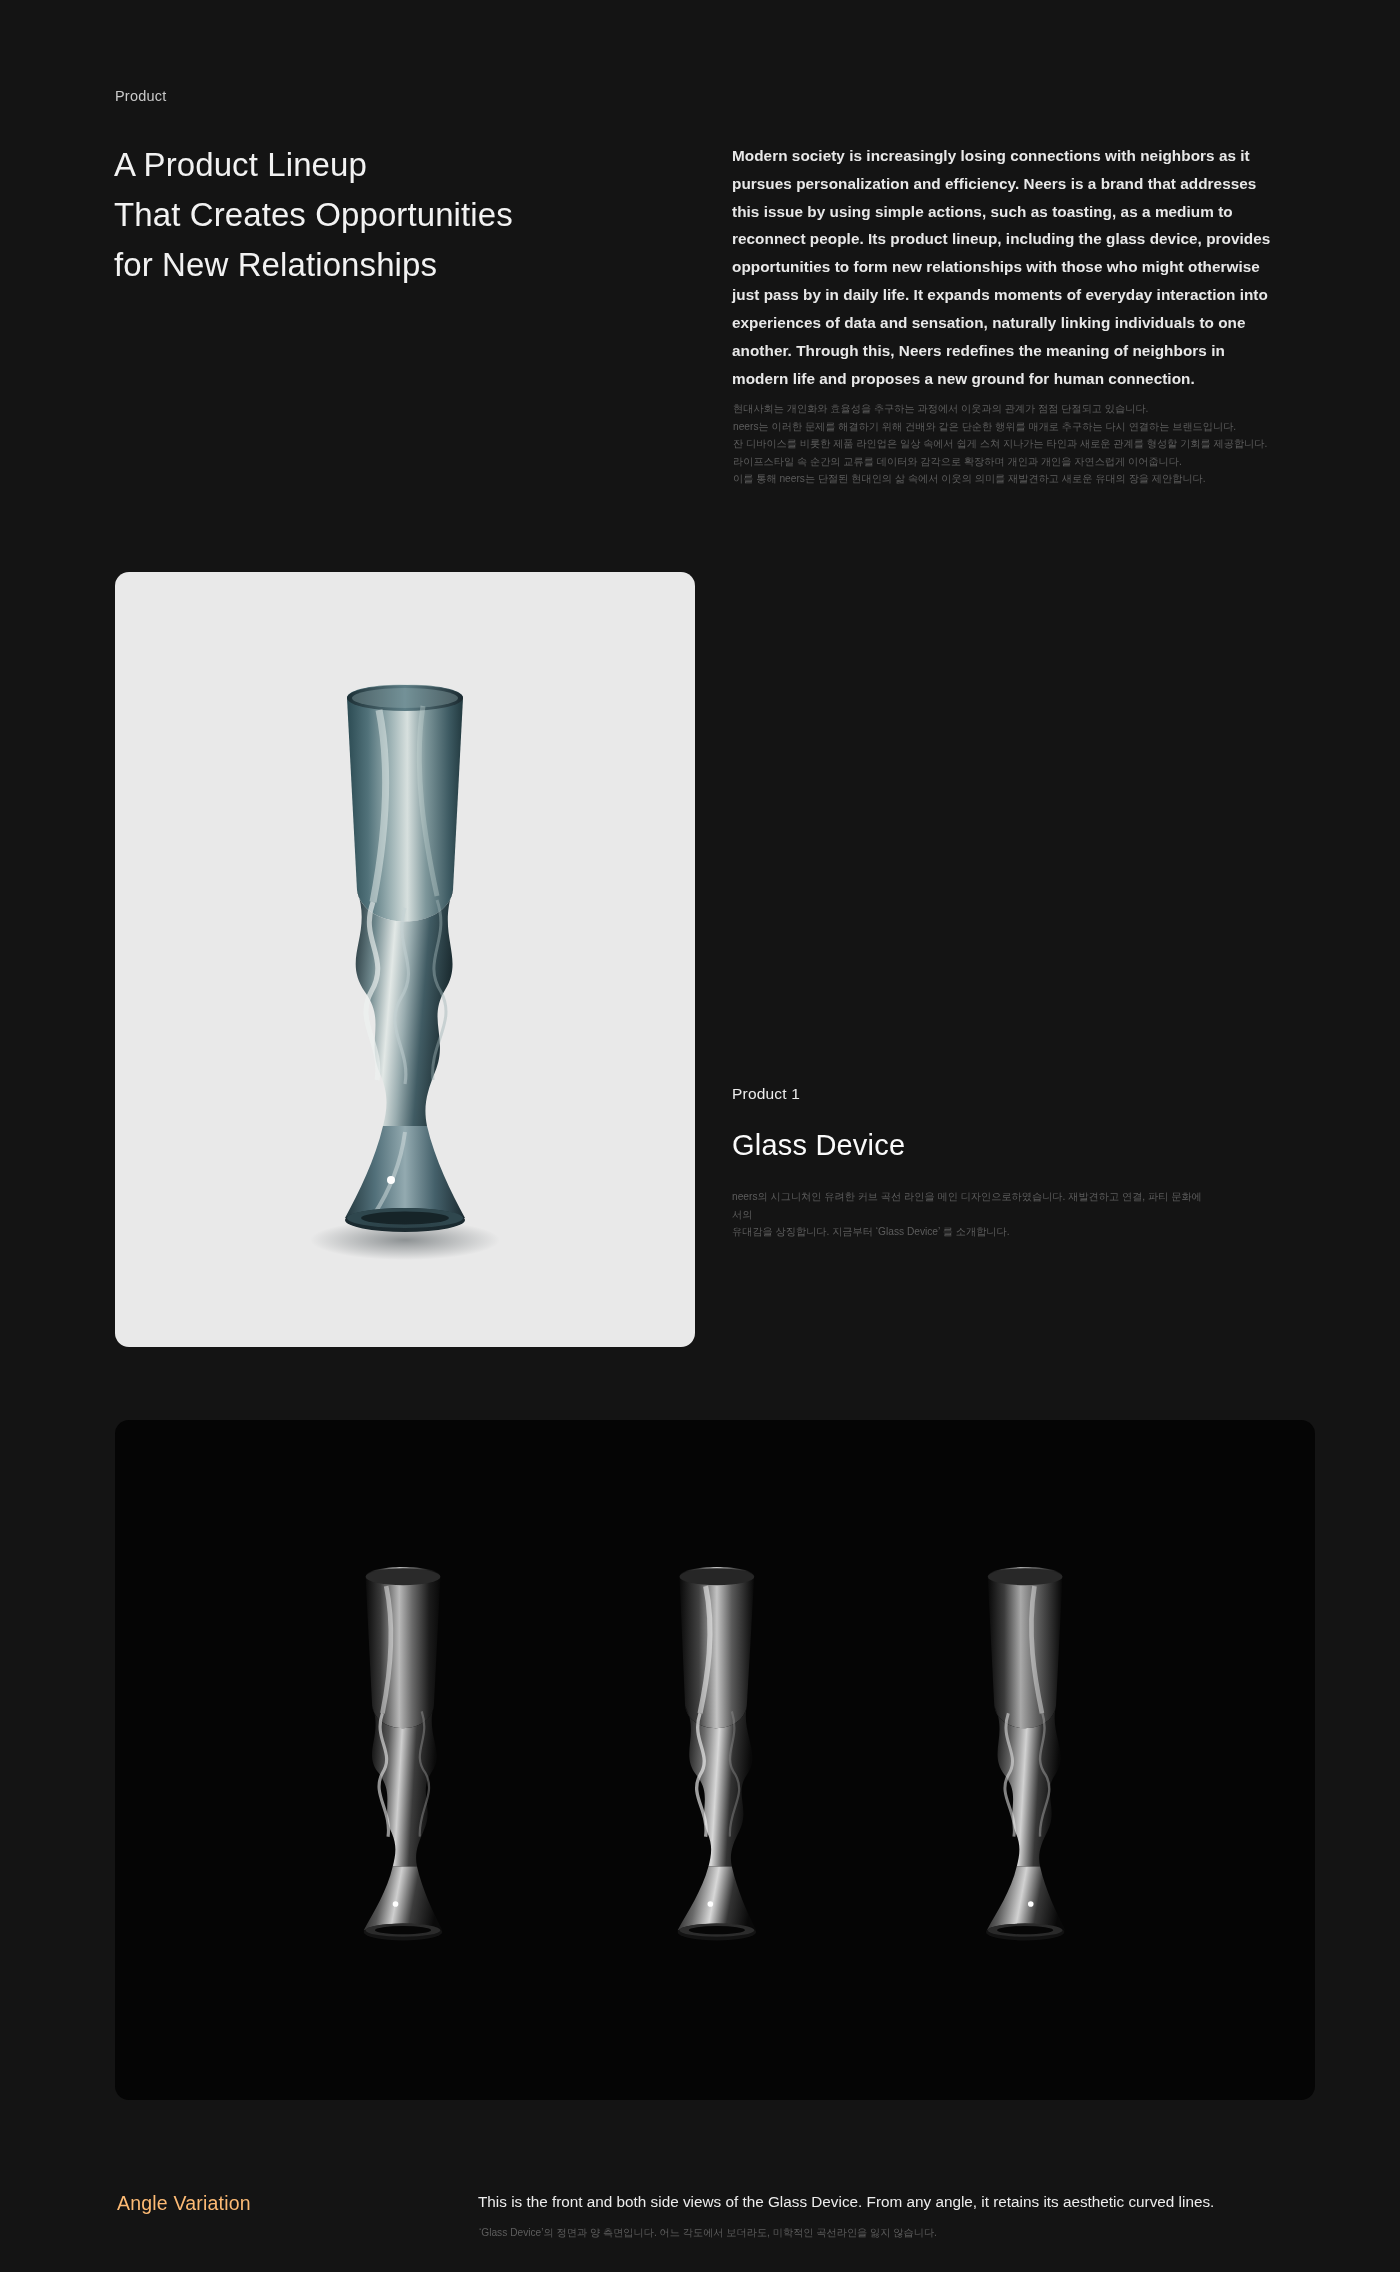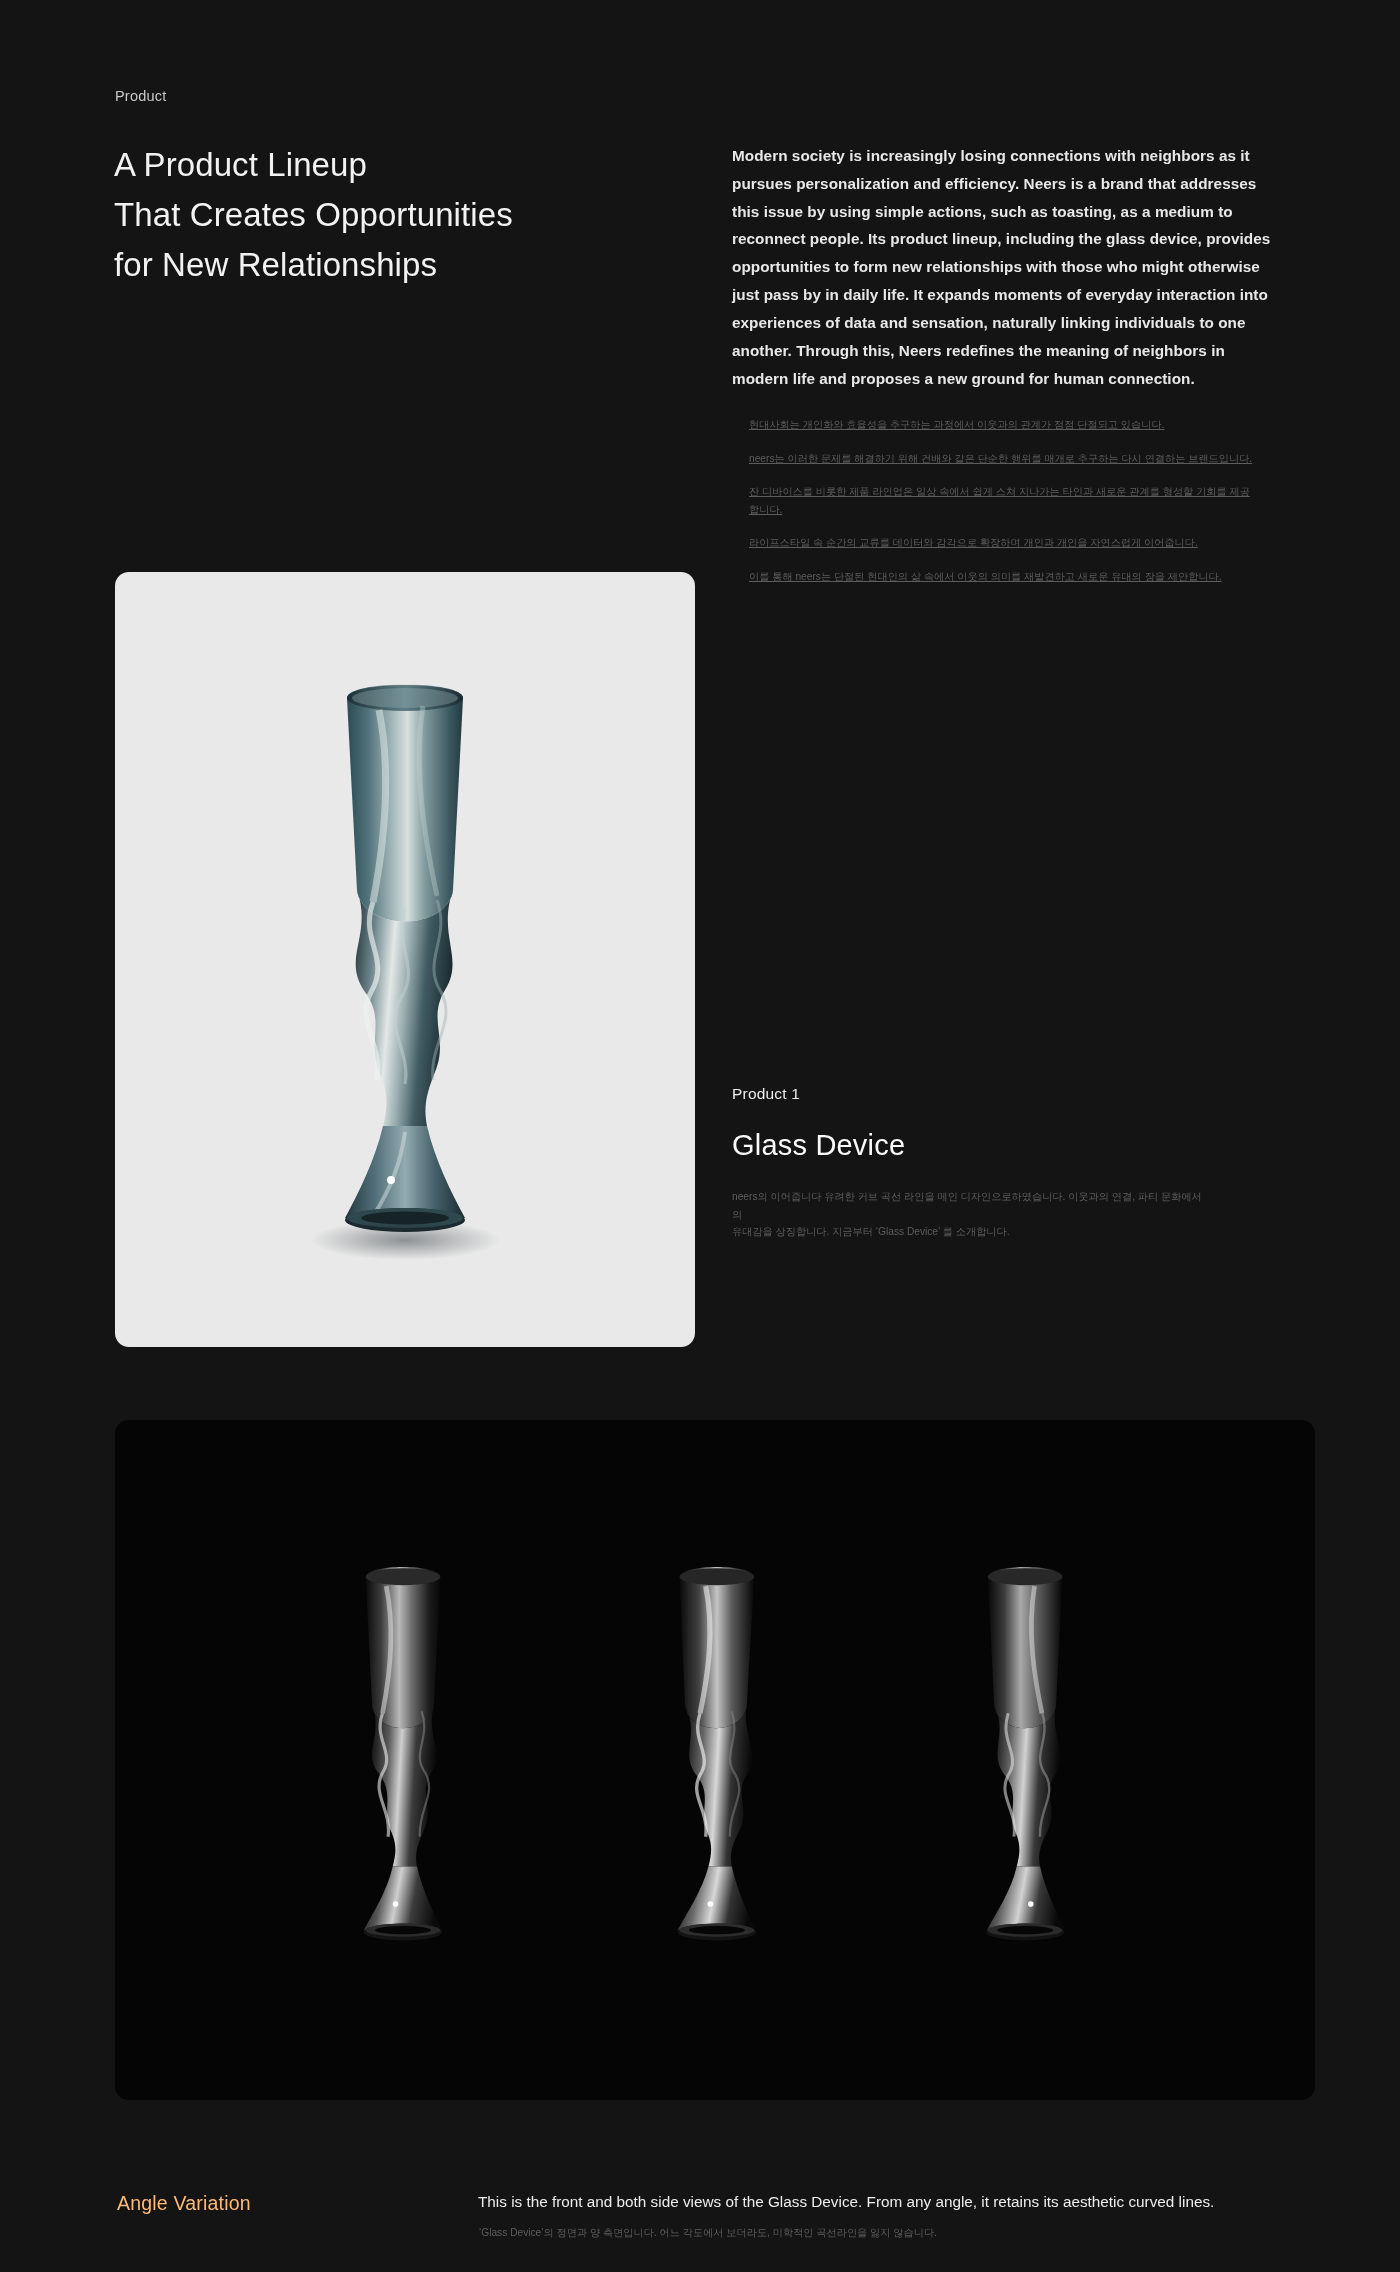--- a/index.html
+++ b/index.html
@@ -46,21 +46,21 @@
     letter-spacing: 0.05px;
   }
   .intro-kr {
     position: absolute;
     left: 733px; top: 400px;
     width: 540px;
     font-size: 10.2px;
     line-height: 1.72;
     color: #5d5d5d;
   }
-  .intro-kr p { margin: 16px; text-decoration: underline; }
+  .intro-kr p { margin: 0; }
 
   
   .product-card {
     position: absolute;
     left: 115px; top: 572px;
     width: 580px; height: 775px;
     background: #e9e9e9;
     border-radius: 14px;
     overflow: hidden;
   }
@@ -235,21 +235,21 @@
 
         <ellipse cx="150" cy="600" rx="95" ry="20" fill="url(#shadowG)"></ellipse>
       </svg>
     </div>
   </div>
 
   <div class="product-meta">
     <div class="product-index">Product 1</div>
     <div class="product-title">Glass Device</div>
     <div class="product-desc-kr">
-      <p>neers의 이어줍니다 유려한 커브 곡선 라인을 메인 디자인으로하였습니다. 이웃과의 연결, 파티 문화에서의</p>
+      <p>neers의 시그니쳐인 유려한 커브 곡선 라인을 메인 디자인으로하였습니다. 재발견하고 연결, 파티 문화에서의</p>
       <p>유대감을 상징합니다. 지금부터 ‘Glass Device’ 를 소개합니다.</p>
     </div>
   </div>
 
   <div class="variation-stage">
     <div class="variation-row">
 
       <svg class="glass-small" viewBox="0 0 200 460" aria-hidden="true">
         <defs>
           <linearGradient id="dBowl1" x1="0" y1="0" x2="1" y2="0">

